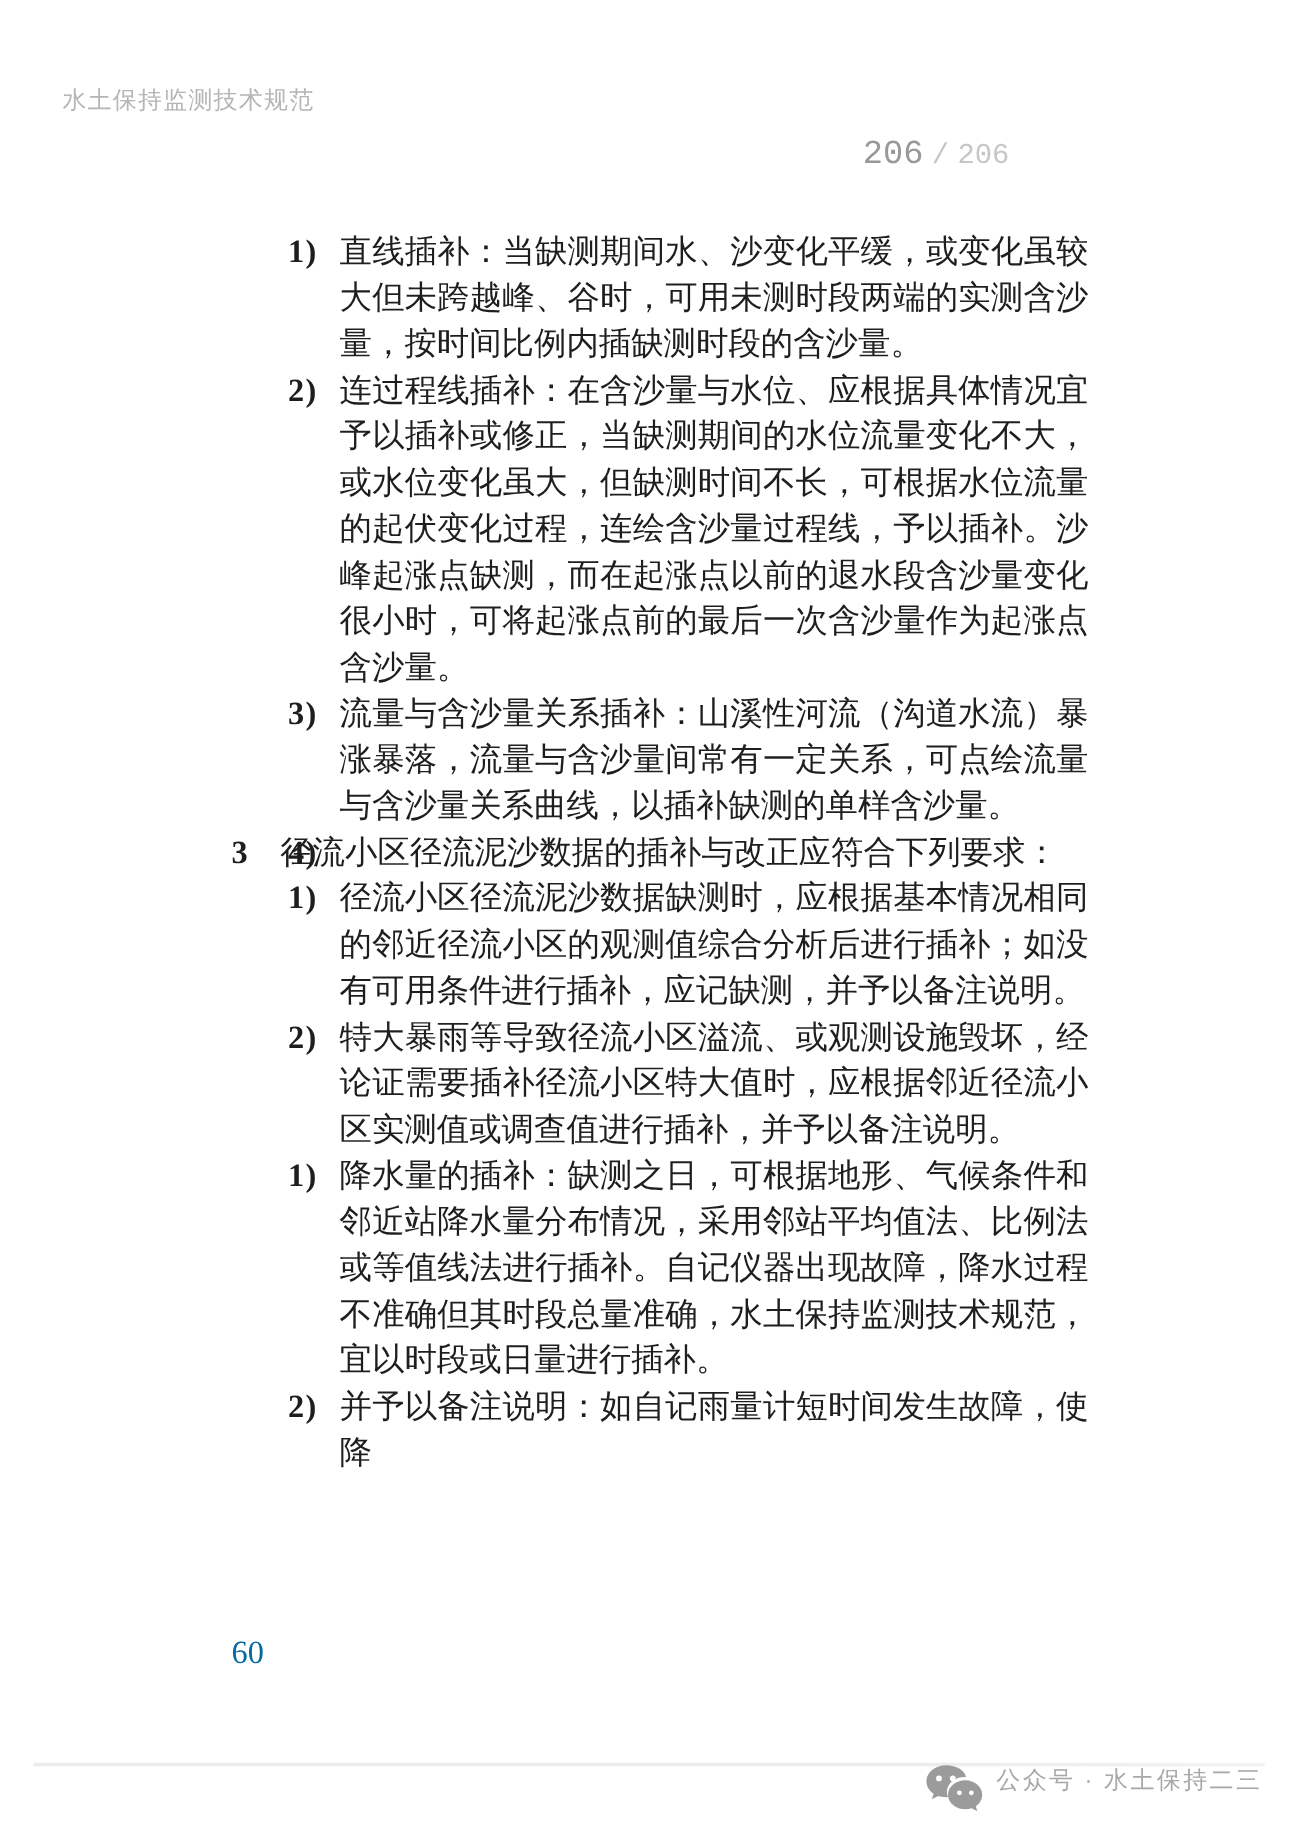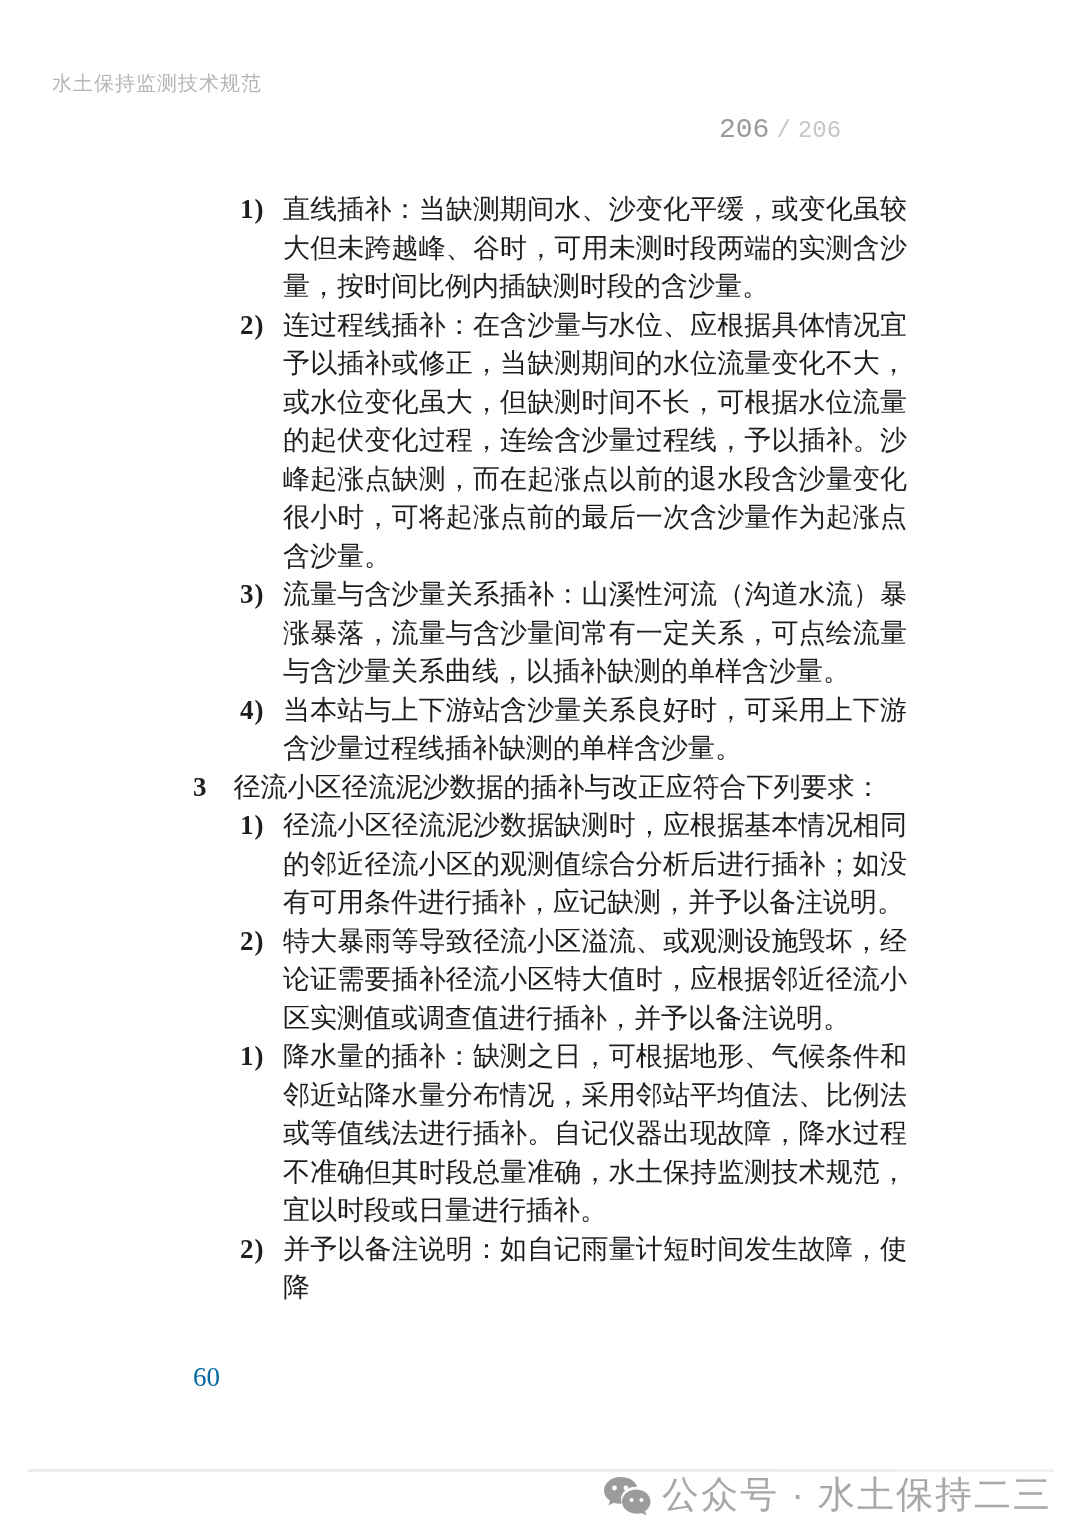--- a/index.html
+++ b/index.html
@@ -46,40 +46,40 @@
     font-size:27px;color:#0369a1;
   }
 
   
   .footer-line{
     position:absolute;left:28px;top:1469px;width:1026px;height:3px;
     background:linear-gradient(to right,#ececec 0%,#ececec 70%,#f3f3f3 100%);
   }
   .footer{
     position:absolute;right:28px;top:1470px;
-    display:flex;align-items:flex-end;gap:10px;
+    display:flex;align-items:flex-start;gap:10px;
     font-family:"Liberation Sans","DejaVu Sans",sans-serif;
-    font-size:37px;color:#a8a8a8;letter-spacing:2px;
+    font-size:20px;color:#a8a8a8;letter-spacing:2px;
     background:transparent;
   }
   .wechat-icon{width:50px;height:44px;flex:0 0 auto;}
 </style>
 </head>
 <body>
 
 <div class="hdr-title">水土保持监测技术规范</div>
 <div class="hdr-pages">
   <span class="cur">206</span><span class="sep">/</span><span class="tot">206</span>
 </div>
 
 <div class="content" id="content-list">
     <p class="numbered"><span class="label">1)</span><span class="text">直线插补：当缺测期间水、沙变化平缓，或变化虽较大但未跨越峰、谷时，可用未测时段两端的实测含沙量，按时间比例内插缺测时段的含沙量。</span></p>
     <p class="numbered"><span class="label">2)</span><span class="text">连过程线插补：在含沙量与水位、应根据具体情况宜予以插补或修正，当缺测期间的水位流量变化不大，或水位变化虽大，但缺测时间不长，可根据水位流量的起伏变化过程，连绘含沙量过程线，予以插补。沙峰起涨点缺测，而在起涨点以前的退水段含沙量变化很小时，可将起涨点前的最后一次含沙量作为起涨点含沙量。</span></p>
     <p class="numbered"><span class="label">3)</span><span class="text">流量与含沙量关系插补：山溪性河流（沟道水流）暴涨暴落，流量与含沙量间常有一定关系，可点绘流量与含沙量关系曲线，以插补缺测的单样含沙量。</span></p>
-    <p class="numbered"><span class="label">4)</span><span class="text">当本站与上下游站含沙量关系良好时，可采用上下游含沙量过程线插补缺测的单样含沙量。</span></p>
+    <p class="numbered"><span class="label">4)</span></p>
     <p class="section"><span class="label">3</span><span class="text">径流小区径流泥沙数据的插补与改正应符合下列要求：</span></p>
     <p class="numbered"><span class="label">1)</span><span class="text">径流小区径流泥沙数据缺测时，应根据基本情况相同的邻近径流小区的观测值综合分析后进行插补；如没有可用条件进行插补，应记缺测，并予以备注说明。</span></p>
     <p class="numbered"><span class="label">2)</span><span class="text">特大暴雨等导致径流小区溢流、或观测设施毁坏，经论证需要插补径流小区特大值时，应根据邻近径流小区实测值或调查值进行插补，并予以备注说明。</span></p>
     <p class="numbered"><span class="label">1)</span><span class="text">降水量的插补：缺测之日，可根据地形、气候条件和邻近站降水量分布情况，采用邻站平均值法、比例法或等值线法进行插补。自记仪器出现故障，降水过程不准确但其时段总量准确，水土保持监测技术规范，宜以时段或日量进行插补。</span></p>
     <p class="numbered"><span class="label">2)</span><span class="text">并予以备注说明：如自记雨量计短时间发生故障，使降</span></p>
   </div>
 
 <div class="page-number">60</div>
 
 <div class="footer-line"></div>

